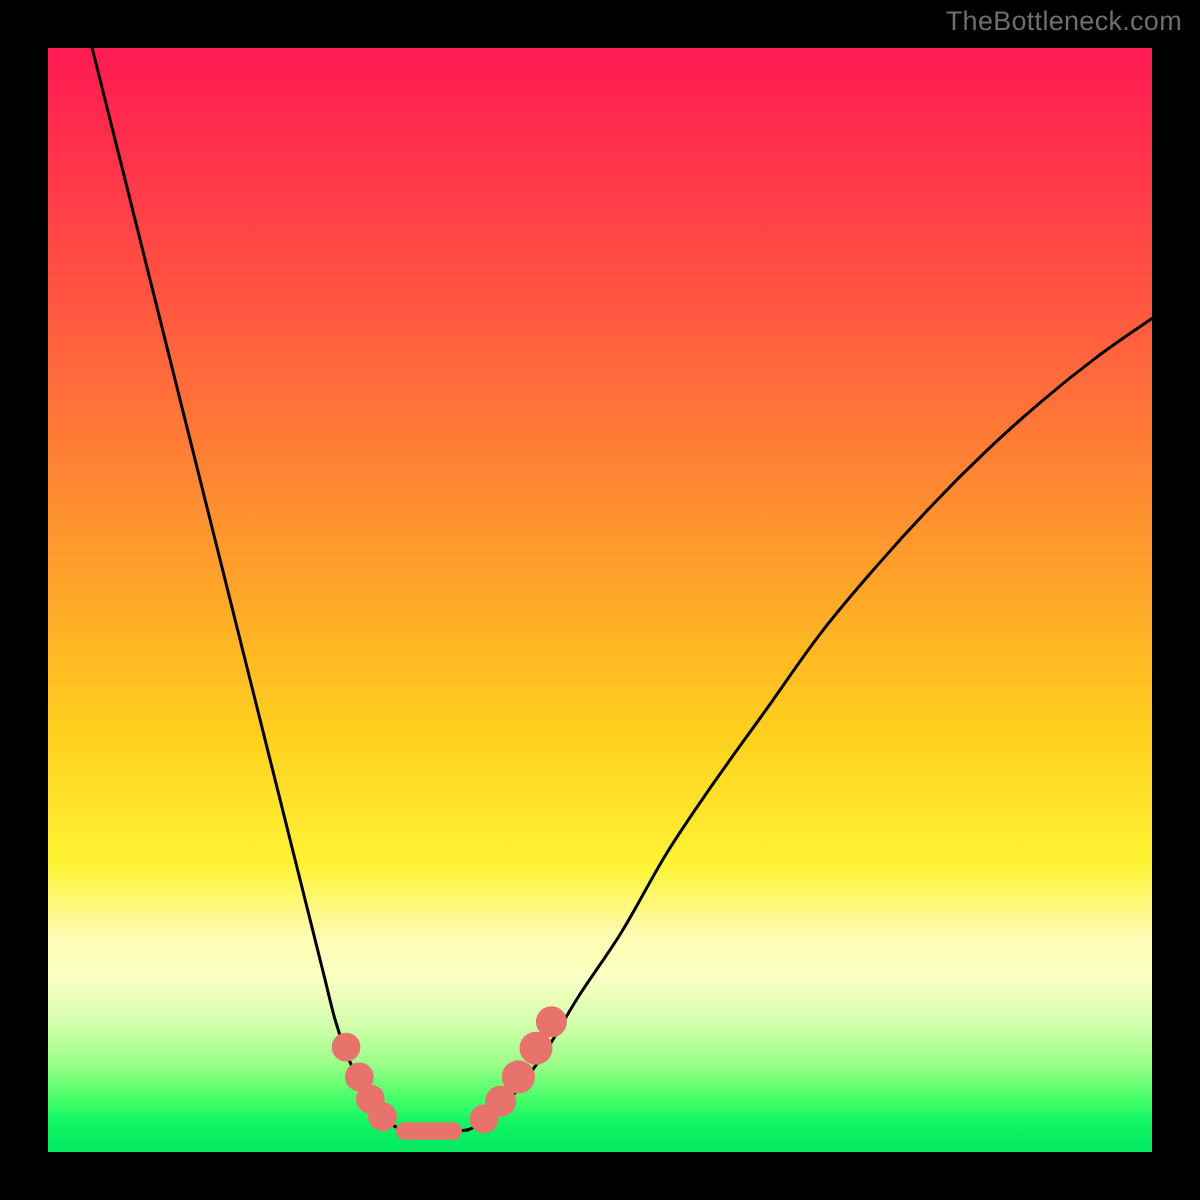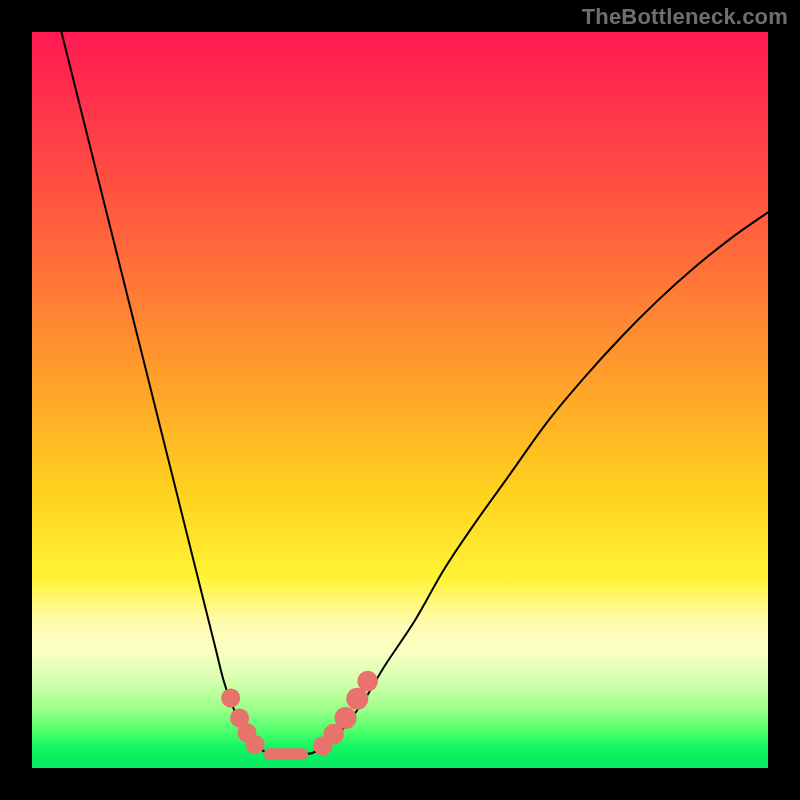--- a/index.html
+++ b/index.html
@@ -17,23 +17,23 @@
     left: 0;
     width: 800px;
     height: 800px;
     background: #000;
   }
   .watermark {
     position: absolute;
     top: 4px;
     right: 12px;
     color: #6e6e6e;
-    font-size: 22px;
+    font-size: 18px;
     letter-spacing: 0.2px;
-    font-weight: 700;
+    font-weight: 400;
     z-index: 50;
     user-select: none;
   }
   .plot-wrap {
     position: absolute;
     
     top: 32px;
     left: 32px;
     width: 736px;   
     height: 736px;  

